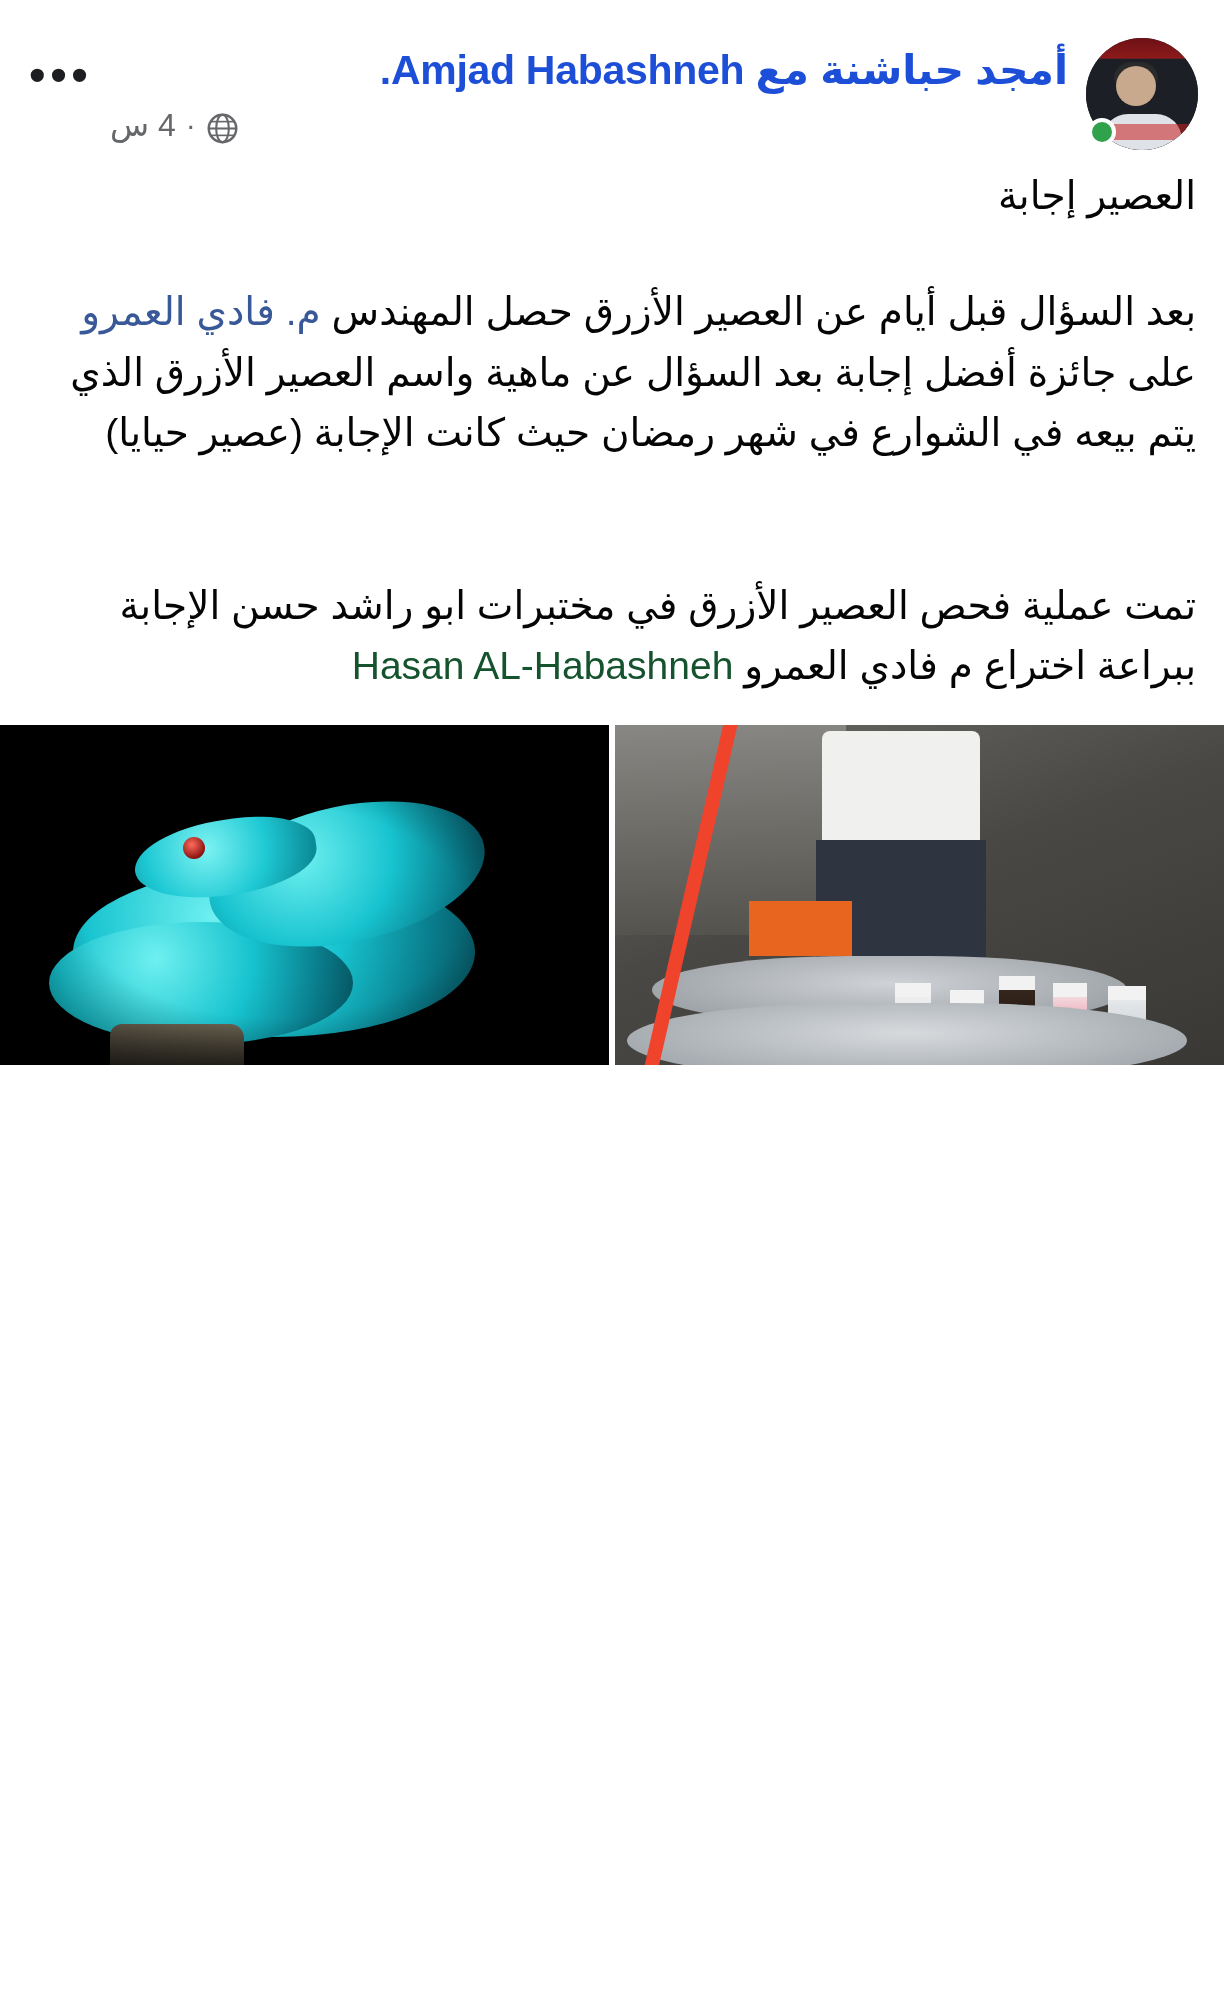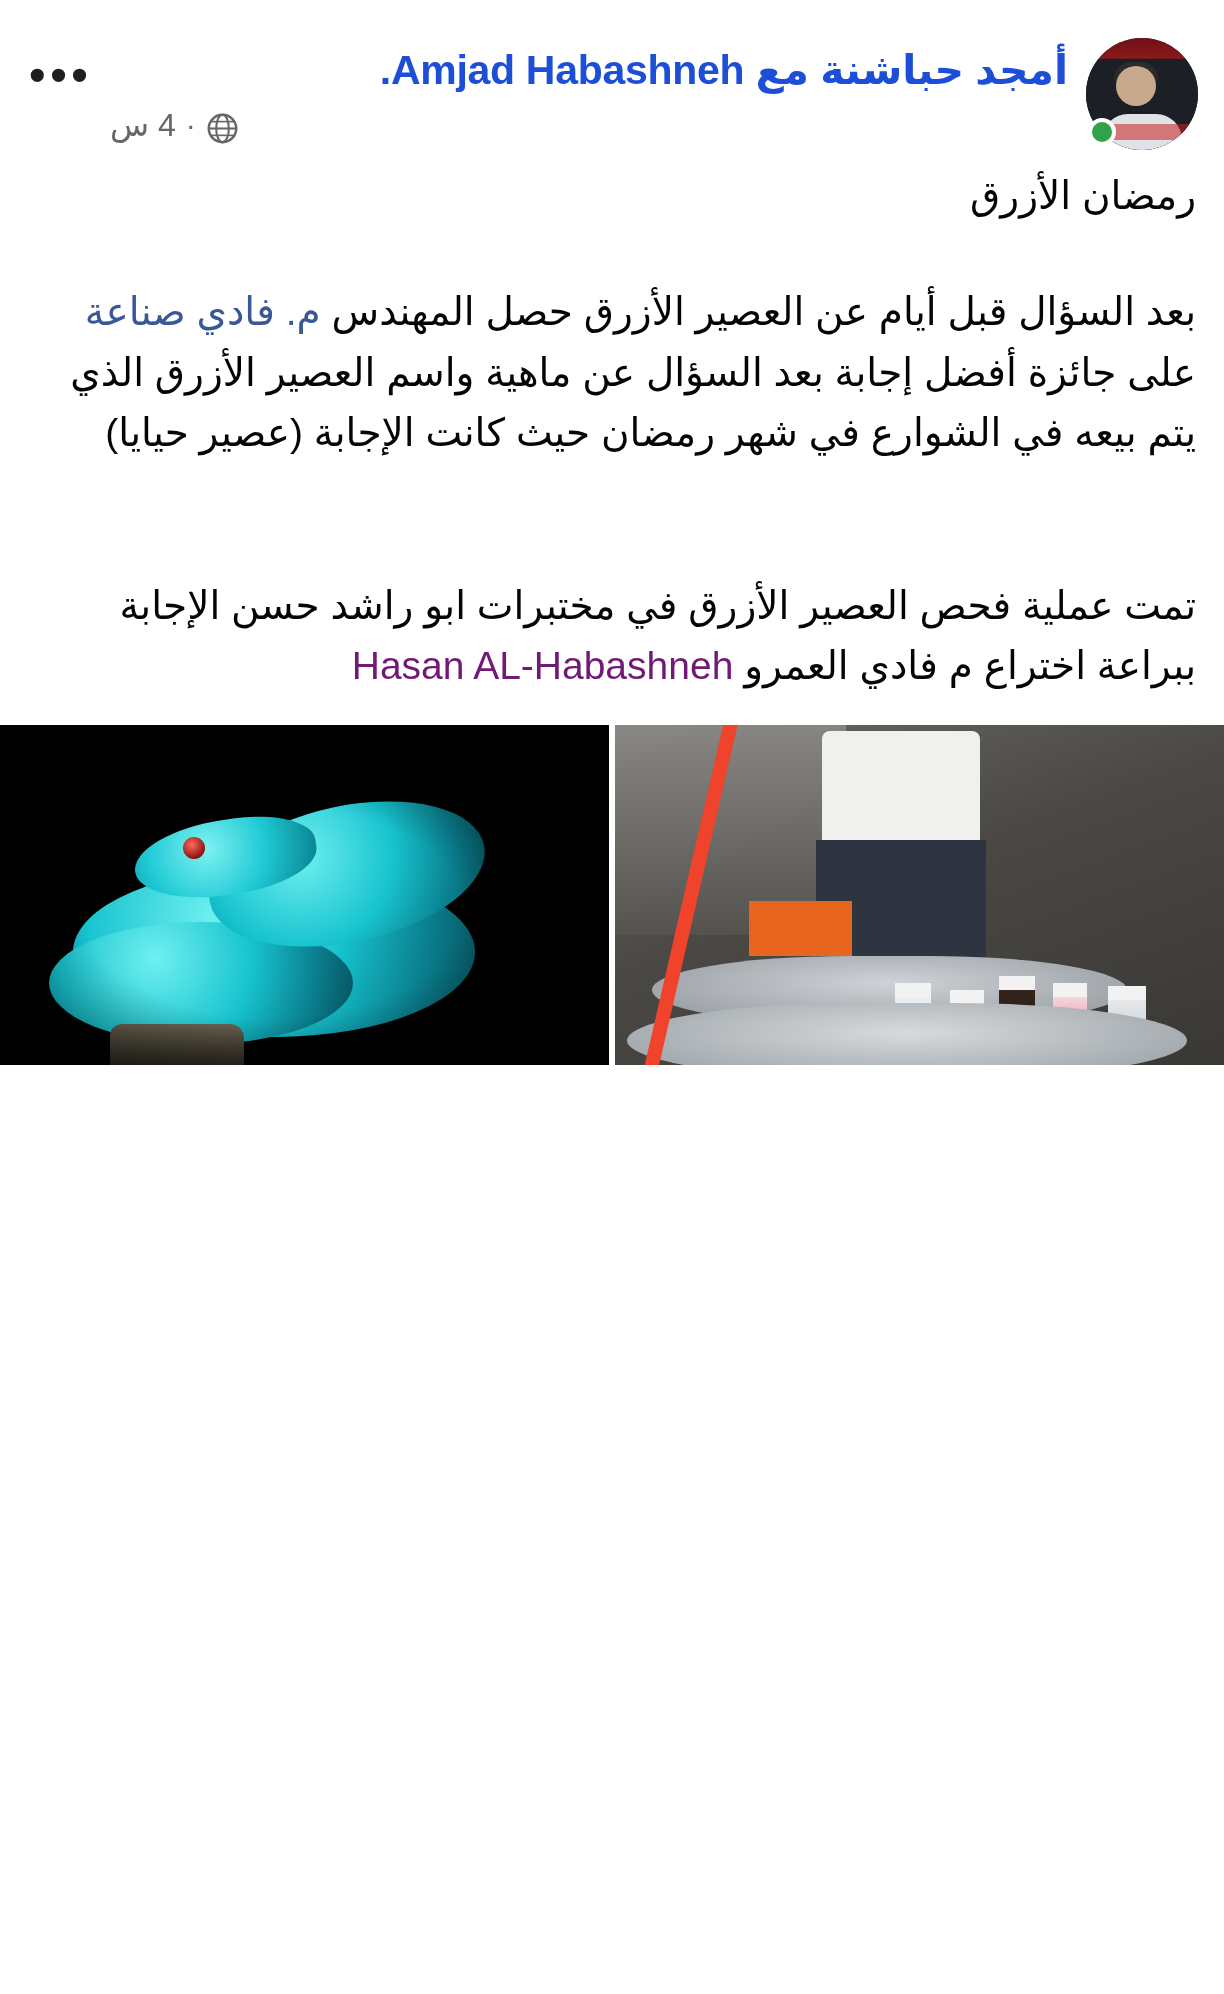--- a/index.html
+++ b/index.html
@@ -153,21 +153,21 @@
     color: #050505;
     text-align: right;
     direction: rtl;
   }
   .post-body p {
     margin: 0;
     white-space: pre-wrap;
   }
   .para-gap { height: 56px; }
   .hl-blue { color: #385898; }
-  .tag-blue { color: #701a75; }
+  .tag-blue { color: #14532d; }
 
   
   .media-grid {
     display: flex;
     flex-direction: row;
     gap: 6px;
     width: 100%;
     margin-top: 14px;
   }
   .media-cell {
@@ -291,24 +291,24 @@
       </div>
     </div>
 
     <div class="menu-dots">
       <span class="dots">•••</span>
     </div>
   </div>
 
   <div class="post-body">
 
-    <p>رمضان الأزرق</p>
+    <p>العصير إجابة</p>
     <div class="para-gap"></div>
 
-    <p><span>بعد السؤال قبل أيام عن العصير الأزرق حصل المهندس </span><span class="hl-blue">م. فادي صناعة</span><span> على جائزة أفضل إجابة بعد السؤال عن ماهية واسم العصير الأزرق الذي يتم بيعه في الشوارع في شهر رمضان حيث كانت الإجابة (عصير حيايا)</span></p>
+    <p><span>بعد السؤال قبل أيام عن العصير الأزرق حصل المهندس </span><span class="hl-blue">م. فادي العمرو</span><span> على جائزة أفضل إجابة بعد السؤال عن ماهية واسم العصير الأزرق الذي يتم بيعه في الشوارع في شهر رمضان حيث كانت الإجابة (عصير حيايا)</span></p>
     <div class="para-gap"></div>
 
     <div class="para-gap"></div>
 
     <p><span>تمت عملية فحص العصير الأزرق في مختبرات ابو راشد حسن الإجابة ببراعة اختراع م فادي العمرو </span><span class="tag-blue">Hasan AL-Habashneh</span></p>
   </div>
 
   <div class="media-grid">
     <div class="media-cell photo-street">
       <div class="shelf"></div>

